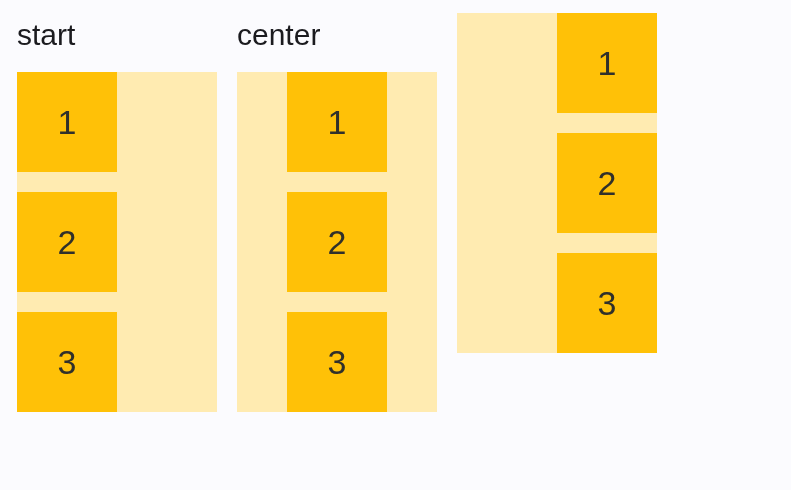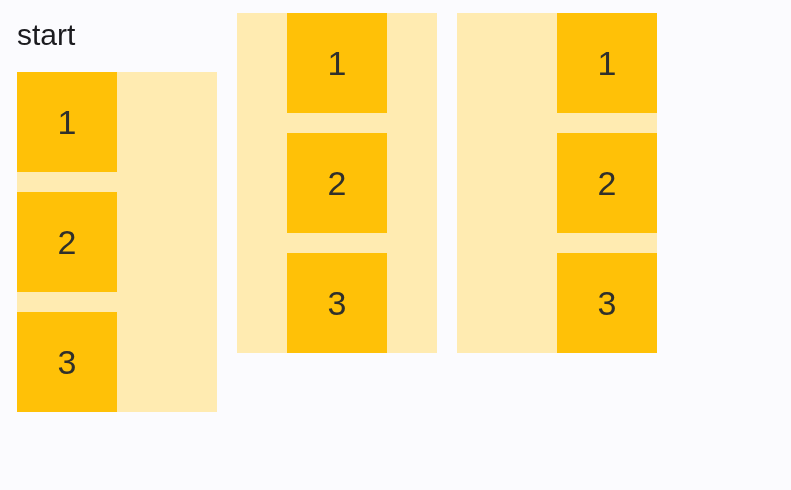--- a/index.html
+++ b/index.html
@@ -60,20 +60,21 @@
   <div class="demo-group">
     <div class="group-label">start</div>
     <div class="flex-container align-start">
       <div class="flex-item">1</div>
       <div class="flex-item">2</div>
       <div class="flex-item">3</div>
     </div>
   </div>
 
   <div class="demo-group">
+    <div class="group-label">center</div>
     <div class="flex-container align-center">
       <div class="flex-item">1</div>
       <div class="flex-item">2</div>
       <div class="flex-item">3</div>
     </div>
   </div>
 
   <div class="demo-group">
     <div class="flex-container align-end">
       <div class="flex-item">1</div>

